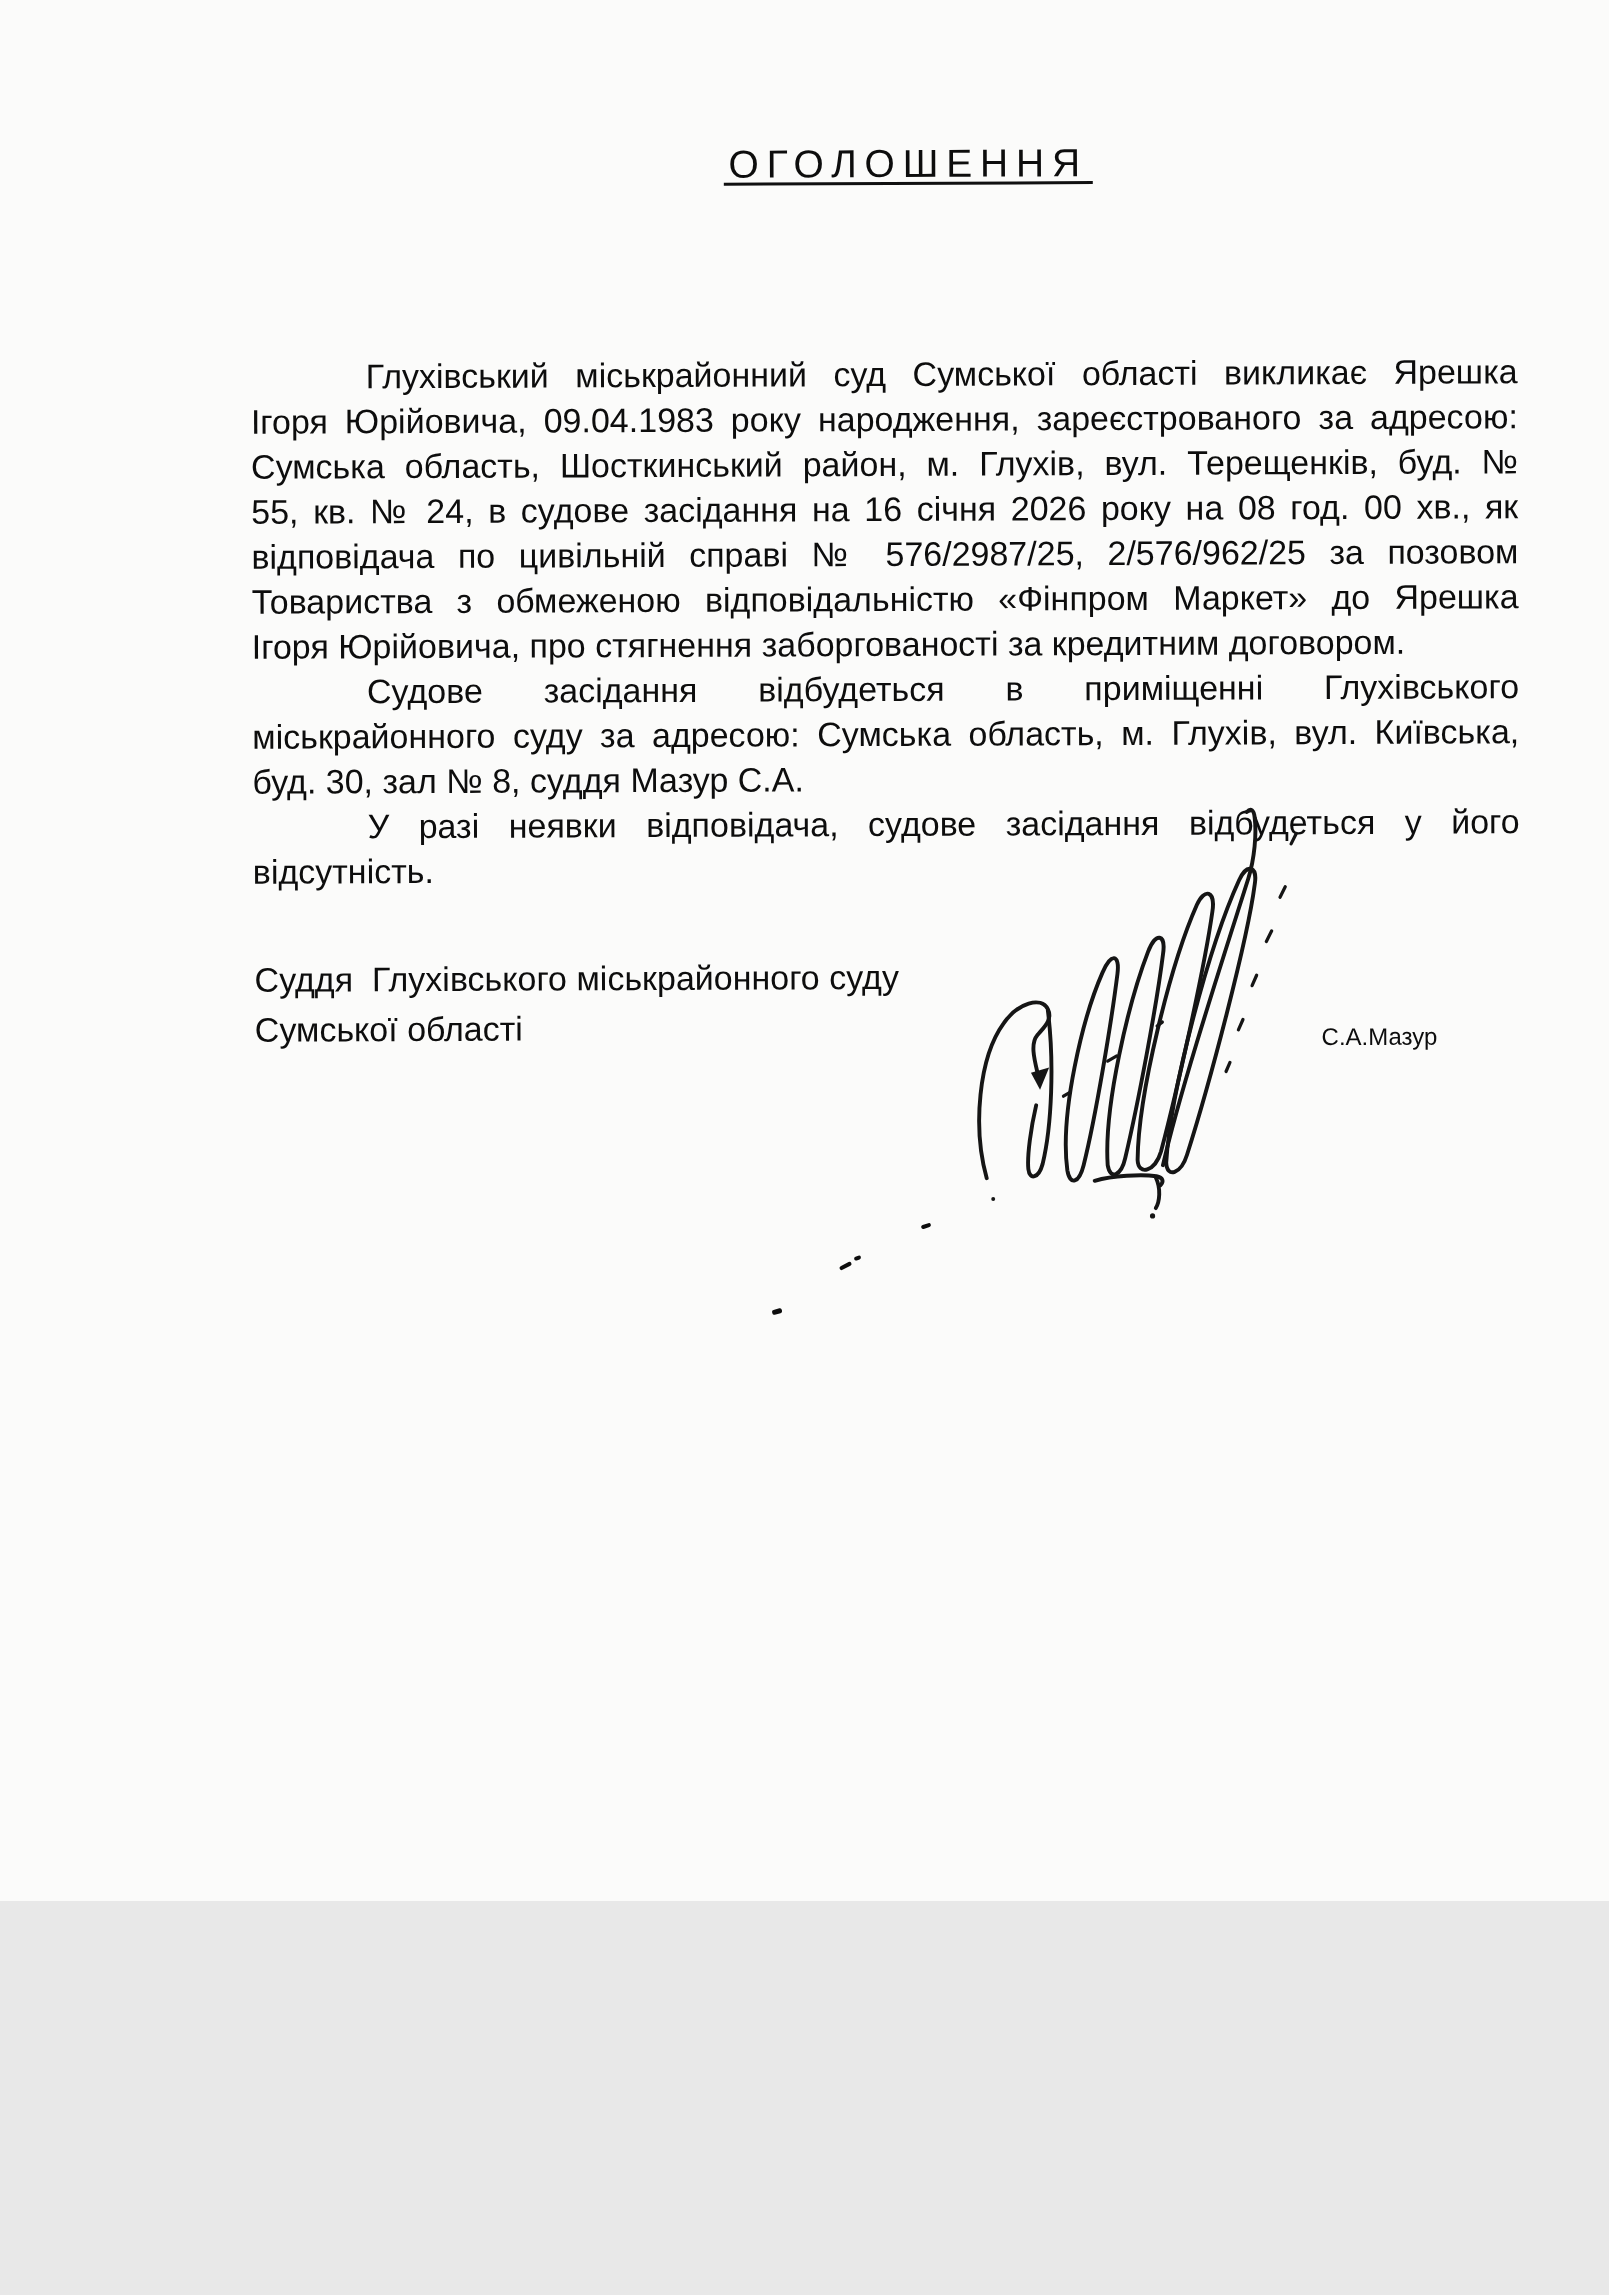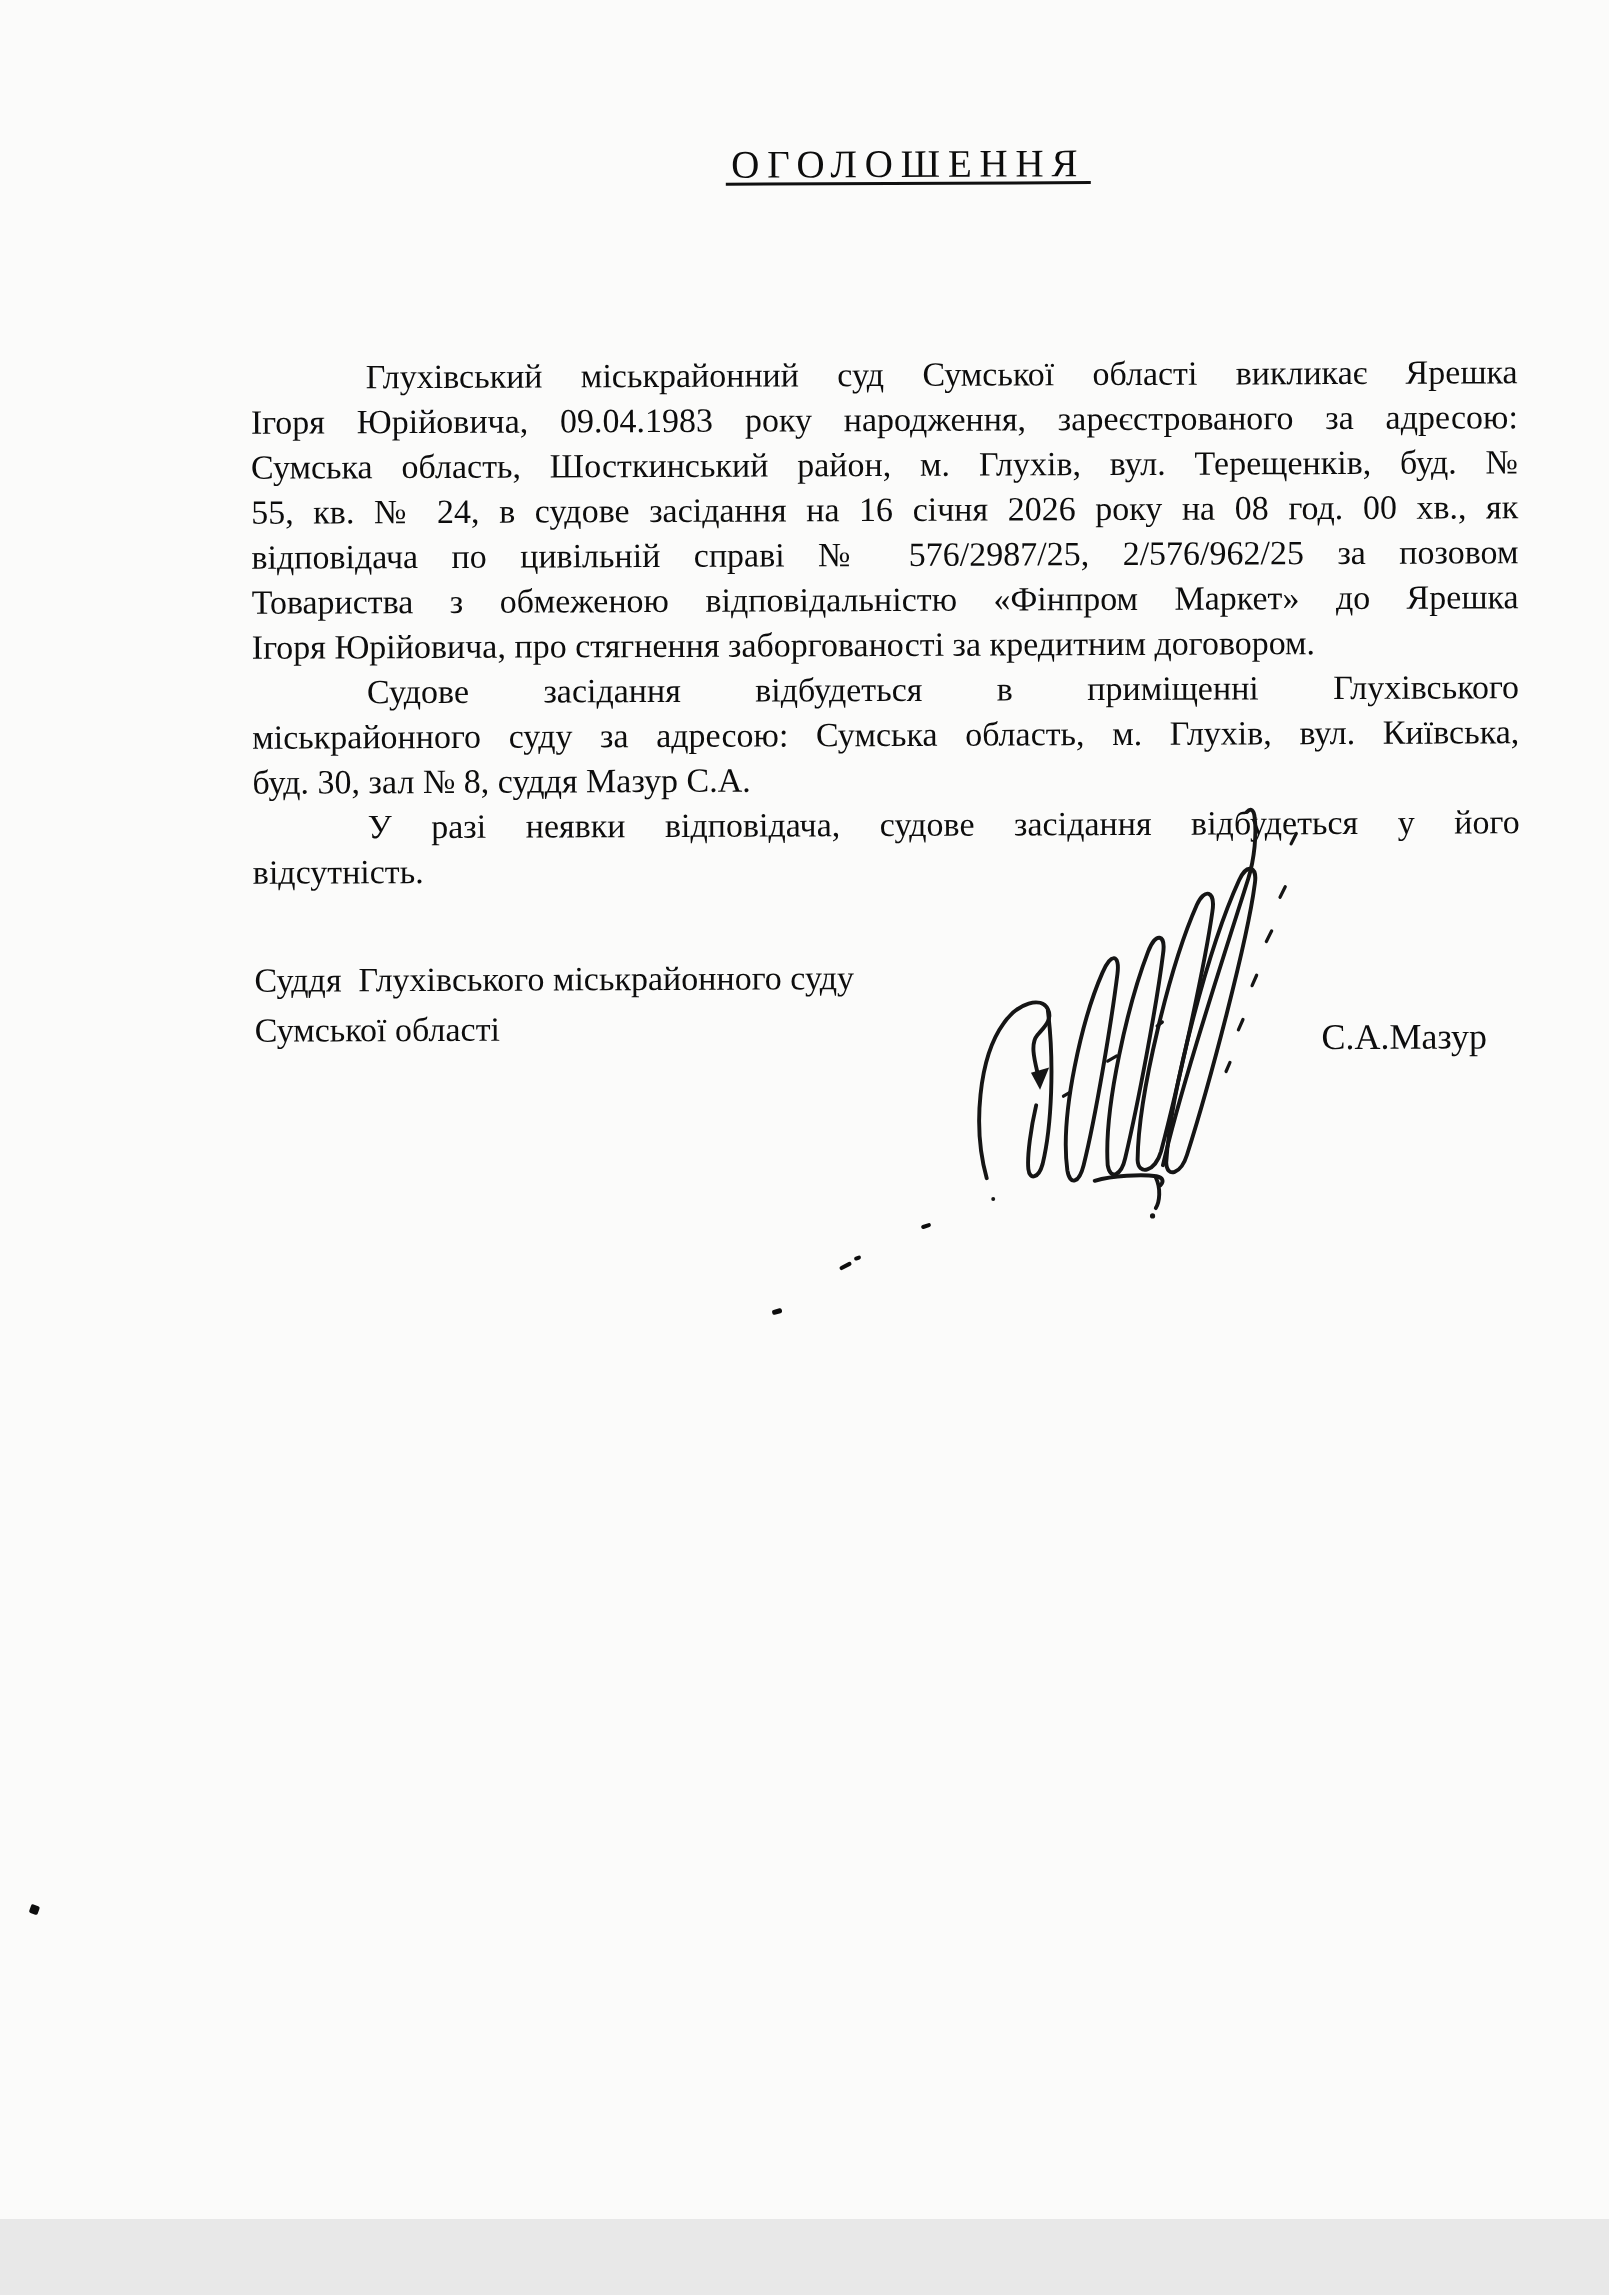--- a/index.html
+++ b/index.html
@@ -1,21 +1,21 @@
 <!DOCTYPE html>
 <html style="font-size:10.4px"><head>
 <meta charset="utf-8">
 <style>
   html,body{margin:0;padding:0;background:#e8e8e8;}
   .page{
     position:relative;
-    width:1610px;height:2219px;
+    width:1610px;height:1901px;
     background:#fbfbfa;
     overflow:hidden;
-    font-family:Liberation Serif, serif;
+    font-family:Liberation Sans, sans-serif;
     color:#0d0d0d;
   }
   .doc{
     position:absolute;left:254px;top:0;width:1267px;height:2295px;
     transform:rotate(-0.25deg);
   }
   .title-row{
     position:absolute;top:146px;left:0;width:100%;
     text-align:center;
   }
@@ -34,21 +34,21 @@
   }
   .line{
     height:45px;line-height:45px;
     overflow:visible;
   }
   .jl{text-align:justify;text-align-last:justify;}
   .ll{text-align:left;}
   .indent{text-indent:115px;}
   .sig-role-1{position:absolute;left:1.3px;top:955px;font-size:34px;line-height:45px;white-space:pre-wrap;}
   .sig-role-2{position:absolute;left:1.3px;top:1005px;font-size:34px;line-height:45px;white-space:pre-wrap;}
-  .sig-name{position:absolute;left:1068px;top:1017px;font-size:36px;line-height:44px;}
+  .sig-name{position:absolute;left:1068px;top:1017px;font-size:24px;line-height:44px;}
   .signature-svg{position:absolute;left:962px;top:802px;width:346px;height:420px;}
   .speck{position:absolute;background:#0d0d0d;}
   #s1{left:921px;top:1224px;width:10.4px;height:3.9px;transform:rotate(-18deg);border-radius:2px;}
   #s2a{left:839px;top:1264px;width:13px;height:3.9px;transform:rotate(-28deg);border-radius:2px;}
   #s2b{left:854px;top:1256px;width:7.2px;height:3.9px;transform:rotate(-20deg);border-radius:2px;}
   #s3{left:772px;top:1309px;width:10.4px;height:4.6px;transform:rotate(-15deg);border-radius:2px;}
   #s4{left:30px;top:1905px;width:8.5px;height:8.5px;border-radius:2px;transform:rotate(20deg);}
   #b1{left:414px;top:2287px;width:46px;height:8.5px;}
   #b2{left:471px;top:2290px;width:7.2px;height:5.9px;}
   #b3{left:490px;top:2291px;width:5.2px;height:4.6px;}

